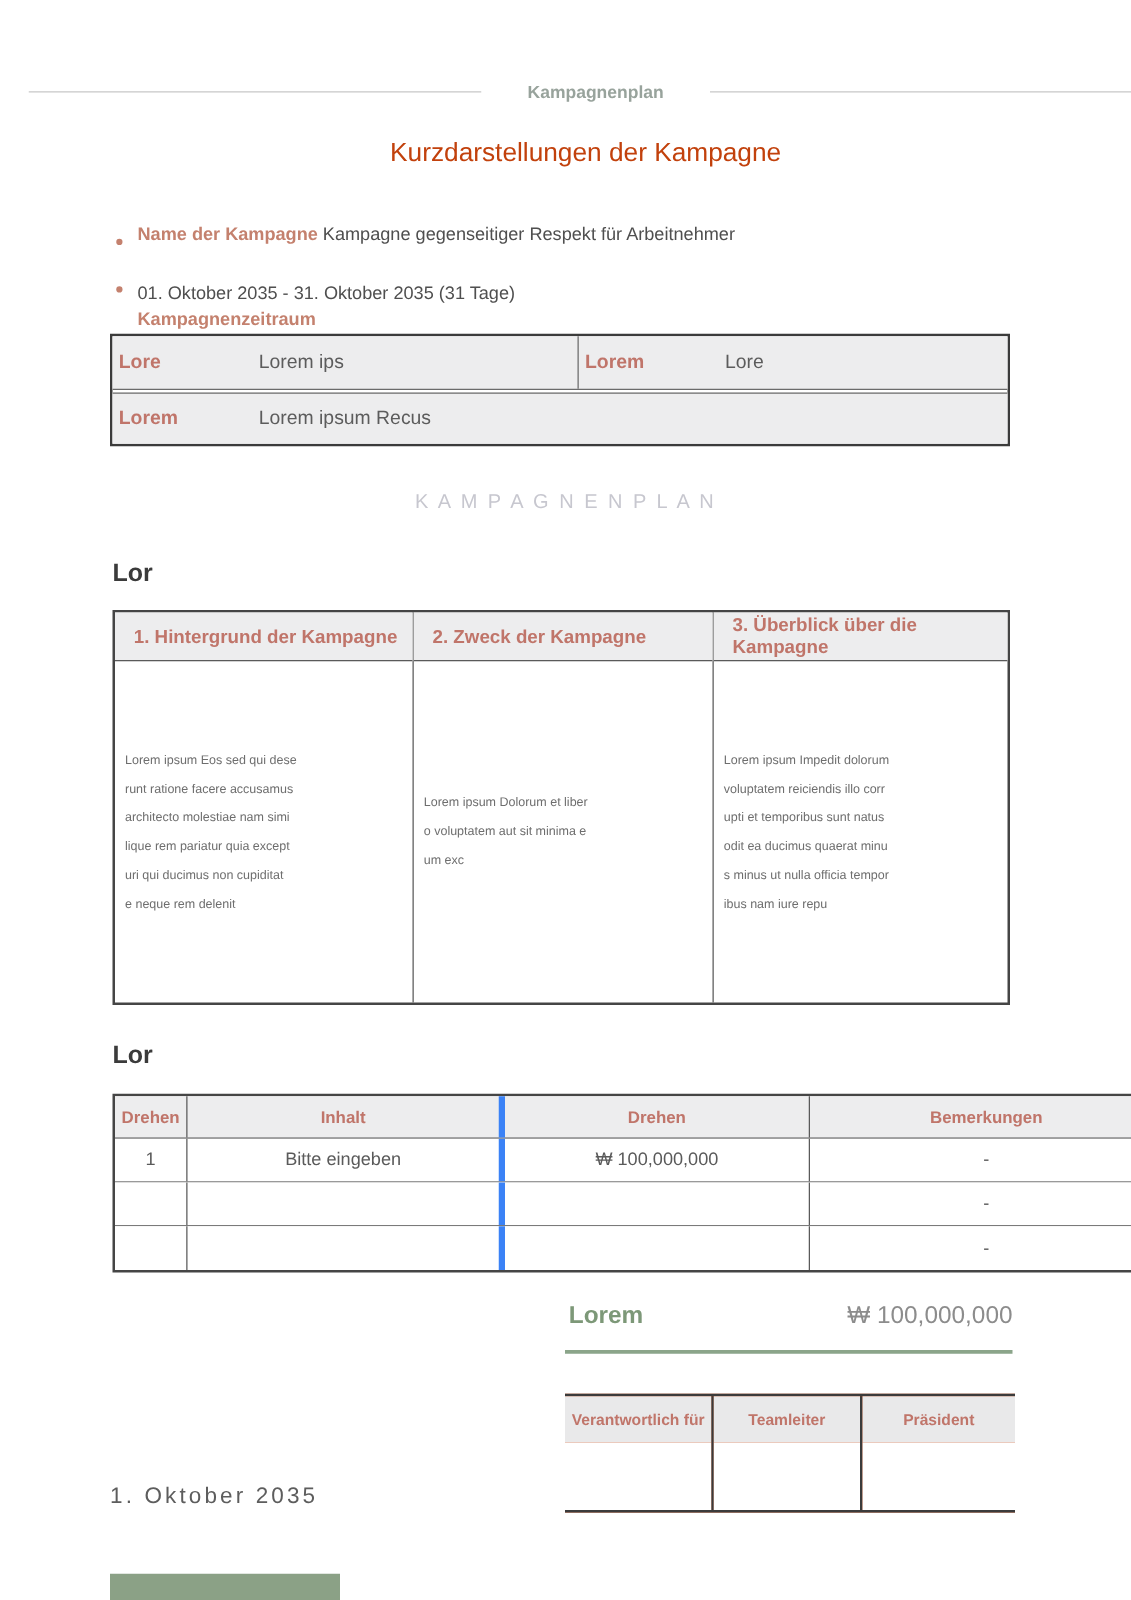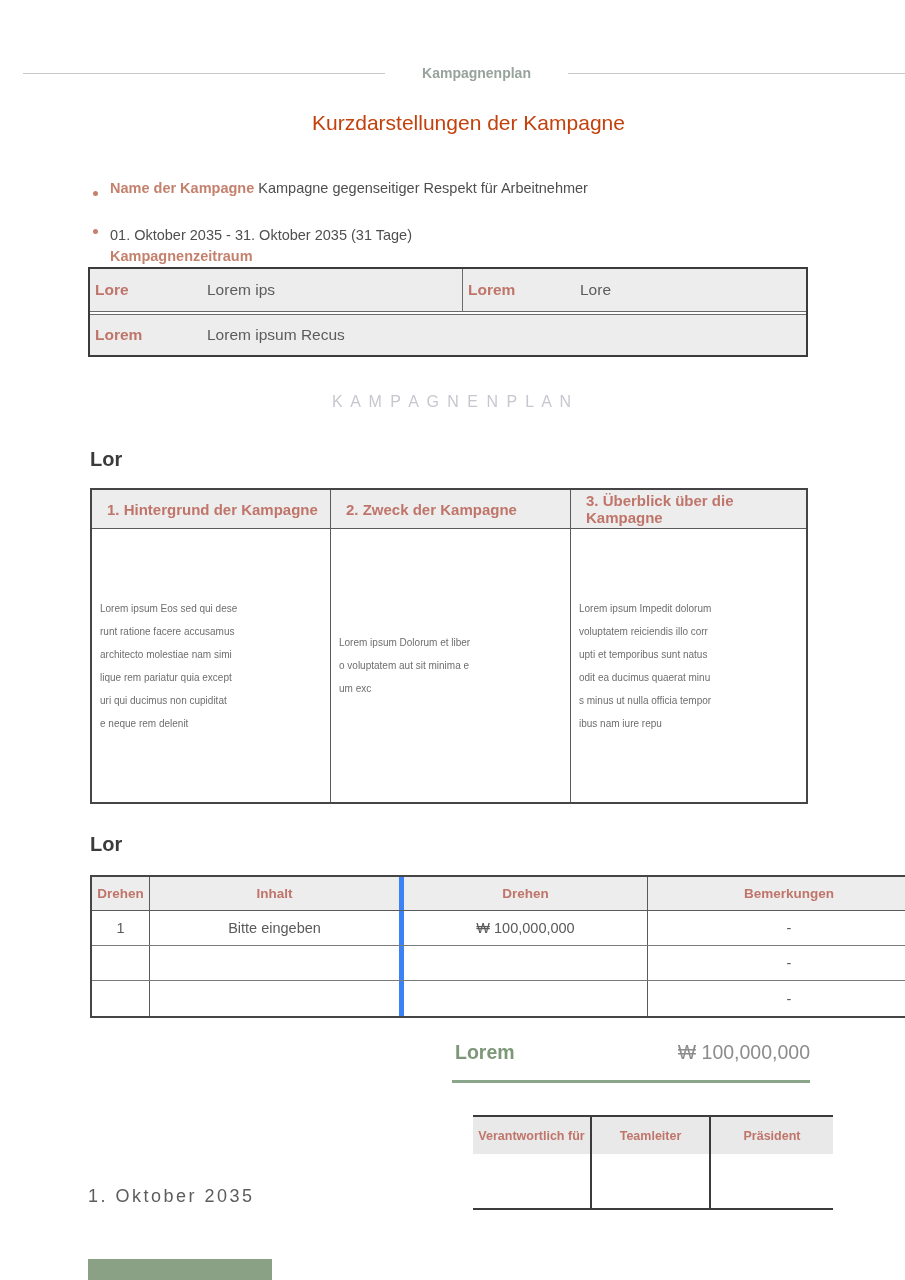--- a/index.html
+++ b/index.html
@@ -73,21 +73,21 @@
   .t3-head .t3-cell { color:#c0756a; font-weight:bold; font-size:13.5px; }
   .t3-row .t3-cell { color:#5a5a5a; font-size:14.5px; }
 
   
   .total-label { position:absolute; left:455px; top:1041px; font-size:19.5px; font-weight:bold; color:#7d9878; }
   .total-value { position:absolute; right:95px; top:1041px; font-size:19.5px; color:#8c8c8c; }
   .total-rule { position:absolute; left:452px; top:1080px; width:358px; height:3px; background:#8ba58a; }
 
   
   .sig { position:absolute; left:452px; top:1115px; width:360px;
-    border-top:2px solid #3b3b3b; border-bottom:2px solid #3b3b3b; display:flex; background:#c2410c;margin-left:21px; }
+    border-top:2px solid #3b3b3b; border-bottom:2px solid #3b3b3b; display:flex; background:#c2410c; }
   .sig-col { display:flex; flex-direction:column; width:119px; }
   .sig-col1, .sig-col2 { border-right:2px solid #3b3b3b; }
   .sig-col3 { flex:1; }
   .sig-head-cell { height:37px; background:#e9e9ea; display:flex; align-items:center; justify-content:center;
     color:#c0756a; font-weight:bold; font-size:12.5px; }
   .sig-body-cell { height:54px; background:#ffffff; }
 
   .footer-date { position:absolute; left:88px; top:1186px; font-size:18px;
     letter-spacing:2.5px; color:#5d5d5d; }
   .footer-bar { position:absolute; left:88px; top:1259px; width:184px; height:21px; background:#8ba186; }

